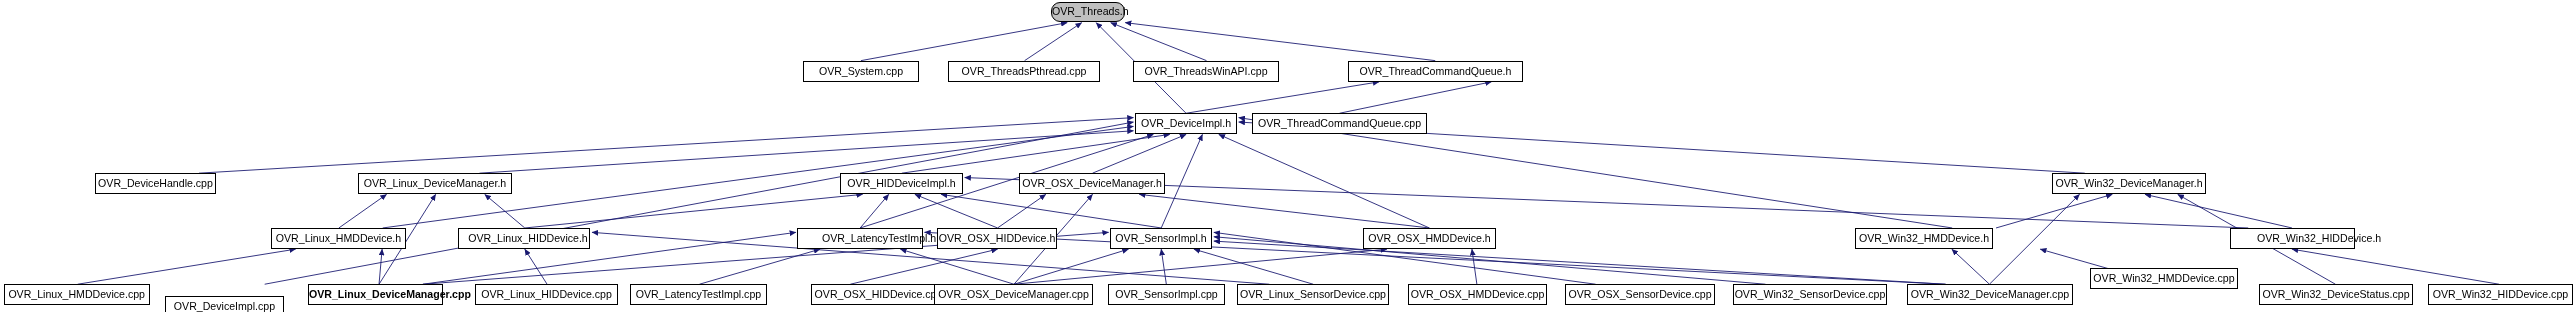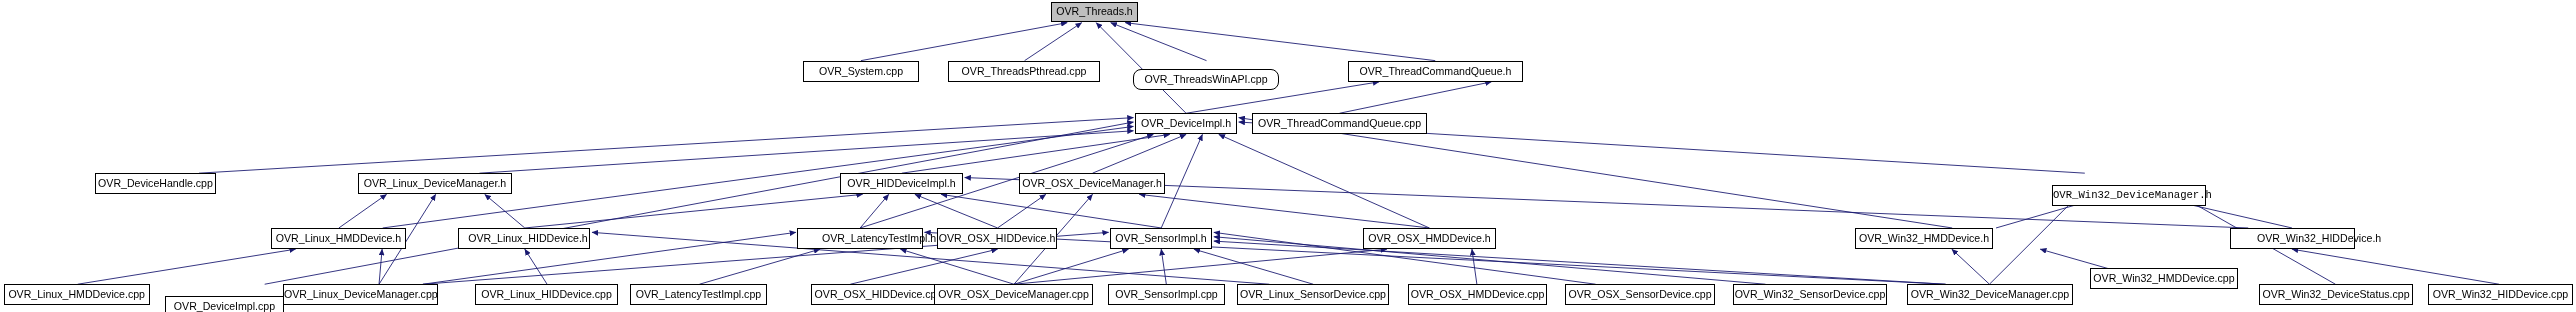--- a/index.html
+++ b/index.html
@@ -90,43 +90,43 @@
       <line x1="2661.5" y1="389" x2="1660" y2="330" stroke="#191970" stroke-width="1.2" marker-end="url(#arrow)"></line>
       <line x1="2730.5" y1="312" x2="2889.6" y2="266" stroke="#191970" stroke-width="1.2" marker-end="url(#arrow)"></line>
       <line x1="3135.5" y1="312" x2="2934.4" y2="266" stroke="#191970" stroke-width="1.2" marker-end="url(#arrow)"></line>
       <line x1="2721.5" y1="389" x2="2844.8" y2="266" stroke="#191970" stroke-width="1.2" marker-end="url(#arrow)"></line>
       <line x1="3195" y1="389" x2="2979.2" y2="266" stroke="#191970" stroke-width="1.2" marker-end="url(#arrow)"></line>
       <line x1="2959" y1="389" x2="2790.98" y2="341" stroke="#191970" stroke-width="1.2" marker-end="url(#arrow)"></line>
       <line x1="2721.5" y1="389" x2="2670.02" y2="341" stroke="#191970" stroke-width="1.2" marker-end="url(#arrow)"></line>
       <line x1="3419" y1="389" x2="3135.5" y2="341" stroke="#191970" stroke-width="1.2" marker-end="url(#arrow)"></line>
     </svg>
 
-<div class="node root" style="left: 1051px; top: 1.5px; width: 87px;">OVR_Threads.h</div>
+<div class="node root" style="left: 1051px; top: 1.5px; width: 74px; border-radius: 9px;">OVR_Threads.h</div>
     <div class="node" style="left: 803px; top: 61px; width: 116px;">OVR_System.cpp</div>
     <div class="node" style="left: 948px; top: 61px; width: 152px;">OVR_ThreadsPthread.cpp</div>
-    <div class="node" style="left: 1133px; top: 69px; width: 146px; border-radius: 8px;">OVR_ThreadsWinAPI.cpp</div>
+    <div class="node" style="left: 1133px; top: 61px; width: 146px;">OVR_ThreadsWinAPI.cpp</div>
     <div class="node" style="left: 1348px; top: 61px; width: 175px;">OVR_ThreadCommandQueue.h</div>
     <div class="node" style="left: 1135px; top: 113px; width: 102px;">OVR_DeviceImpl.h</div>
     <div class="node" style="left: 1252px; top: 113px; width: 175px;">OVR_ThreadCommandQueue.cpp</div>
     <div class="node" style="left: 95px; top: 173px; width: 121px;">OVR_DeviceHandle.cpp</div>
     <div class="node" style="left: 358px; top: 173px; width: 154px;">OVR_Linux_DeviceManager.h</div>
     <div class="node" style="left: 840px; top: 173px; width: 123px;">OVR_HIDDeviceImpl.h</div>
     <div class="node" style="left: 1019px; top: 173px; width: 146px;">OVR_OSX_DeviceManager.h</div>
-    <div class="node" style="left: 2052px; top: 185px; width: 154px; font-family: Liberation Mono, monospace;">OVR_Win32_DeviceManager.h</div>
+    <div class="node" style="left: 2052px; top: 173px; width: 154px;">OVR_Win32_DeviceManager.h</div>
     <div class="node" style="left: 271px; top: 228px; width: 135px;">OVR_Linux_HMDDevice.h</div>
     <div class="node" style="left: 458px; top: 228px; width: 132px; padding-left: 8px;">OVR_Linux_HIDDevice.h</div>
     <div class="node" style="left: 797px; top: 228px; width: 126px; padding-left: 24px;">OVR_LatencyTestImpl.h</div>
     <div class="node" style="left: 937px; top: 228px; width: 120px;">OVR_OSX_HIDDevice.h</div>
     <div class="node" style="left: 1110px; top: 228px; width: 102px;">OVR_SensorImpl.h</div>
     <div class="node" style="left: 1363px; top: 228px; width: 133px;">OVR_OSX_HMDDevice.h</div>
     <div class="node" style="left: 1855px; top: 228px; width: 138px;">OVR_Win32_HMDDevice.h</div>
     <div class="node" style="left: 2230px; top: 228px; width: 125px; padding-left: 26px;">OVR_Win32_HIDDevice.h</div>
     <div class="node" style="left: 3.7px; top: 284px; width: 146px;">OVR_Linux_HMDDevice.cpp</div>
     <div class="node" style="left: 165px; top: 296px; width: 119px;">OVR_DeviceImpl.cpp</div>
-    <div class="node" style="left: 283px; top: 284px; width: 155px;">OVR_Linux_DeviceManager.cpp</div>
+    <div class="node" style="left: 308px; top: 284px; width: 135px; font-weight: bold;">OVR_Linux_DeviceManager.cpp</div>
     <div class="node" style="left: 475px; top: 284px; width: 143px;">OVR_Linux_HIDDevice.cpp</div>
     <div class="node" style="left: 630px; top: 284px; width: 137px;">OVR_LatencyTestImpl.cpp</div>
     <div class="node" style="left: 811px; top: 284px; width: 135px;">OVR_OSX_HIDDevice.cpp</div>
     <div class="node" style="left: 934px; top: 284px; width: 159px;">OVR_OSX_DeviceManager.cpp</div>
     <div class="node" style="left: 1108px; top: 284px; width: 117px;">OVR_SensorImpl.cpp</div>
     <div class="node" style="left: 1237px; top: 284px; width: 152px;">OVR_Linux_SensorDevice.cpp</div>
     <div class="node" style="left: 1408px; top: 284px; width: 139px;">OVR_OSX_HMDDevice.cpp</div>
     <div class="node" style="left: 1565px; top: 284px; width: 150px;">OVR_OSX_SensorDevice.cpp</div>
     <div class="node" style="left: 1733px; top: 284px; width: 154px;">OVR_Win32_SensorDevice.cpp</div>
     <div class="node" style="left: 1907px; top: 284px; width: 166px;">OVR_Win32_DeviceManager.cpp</div>

